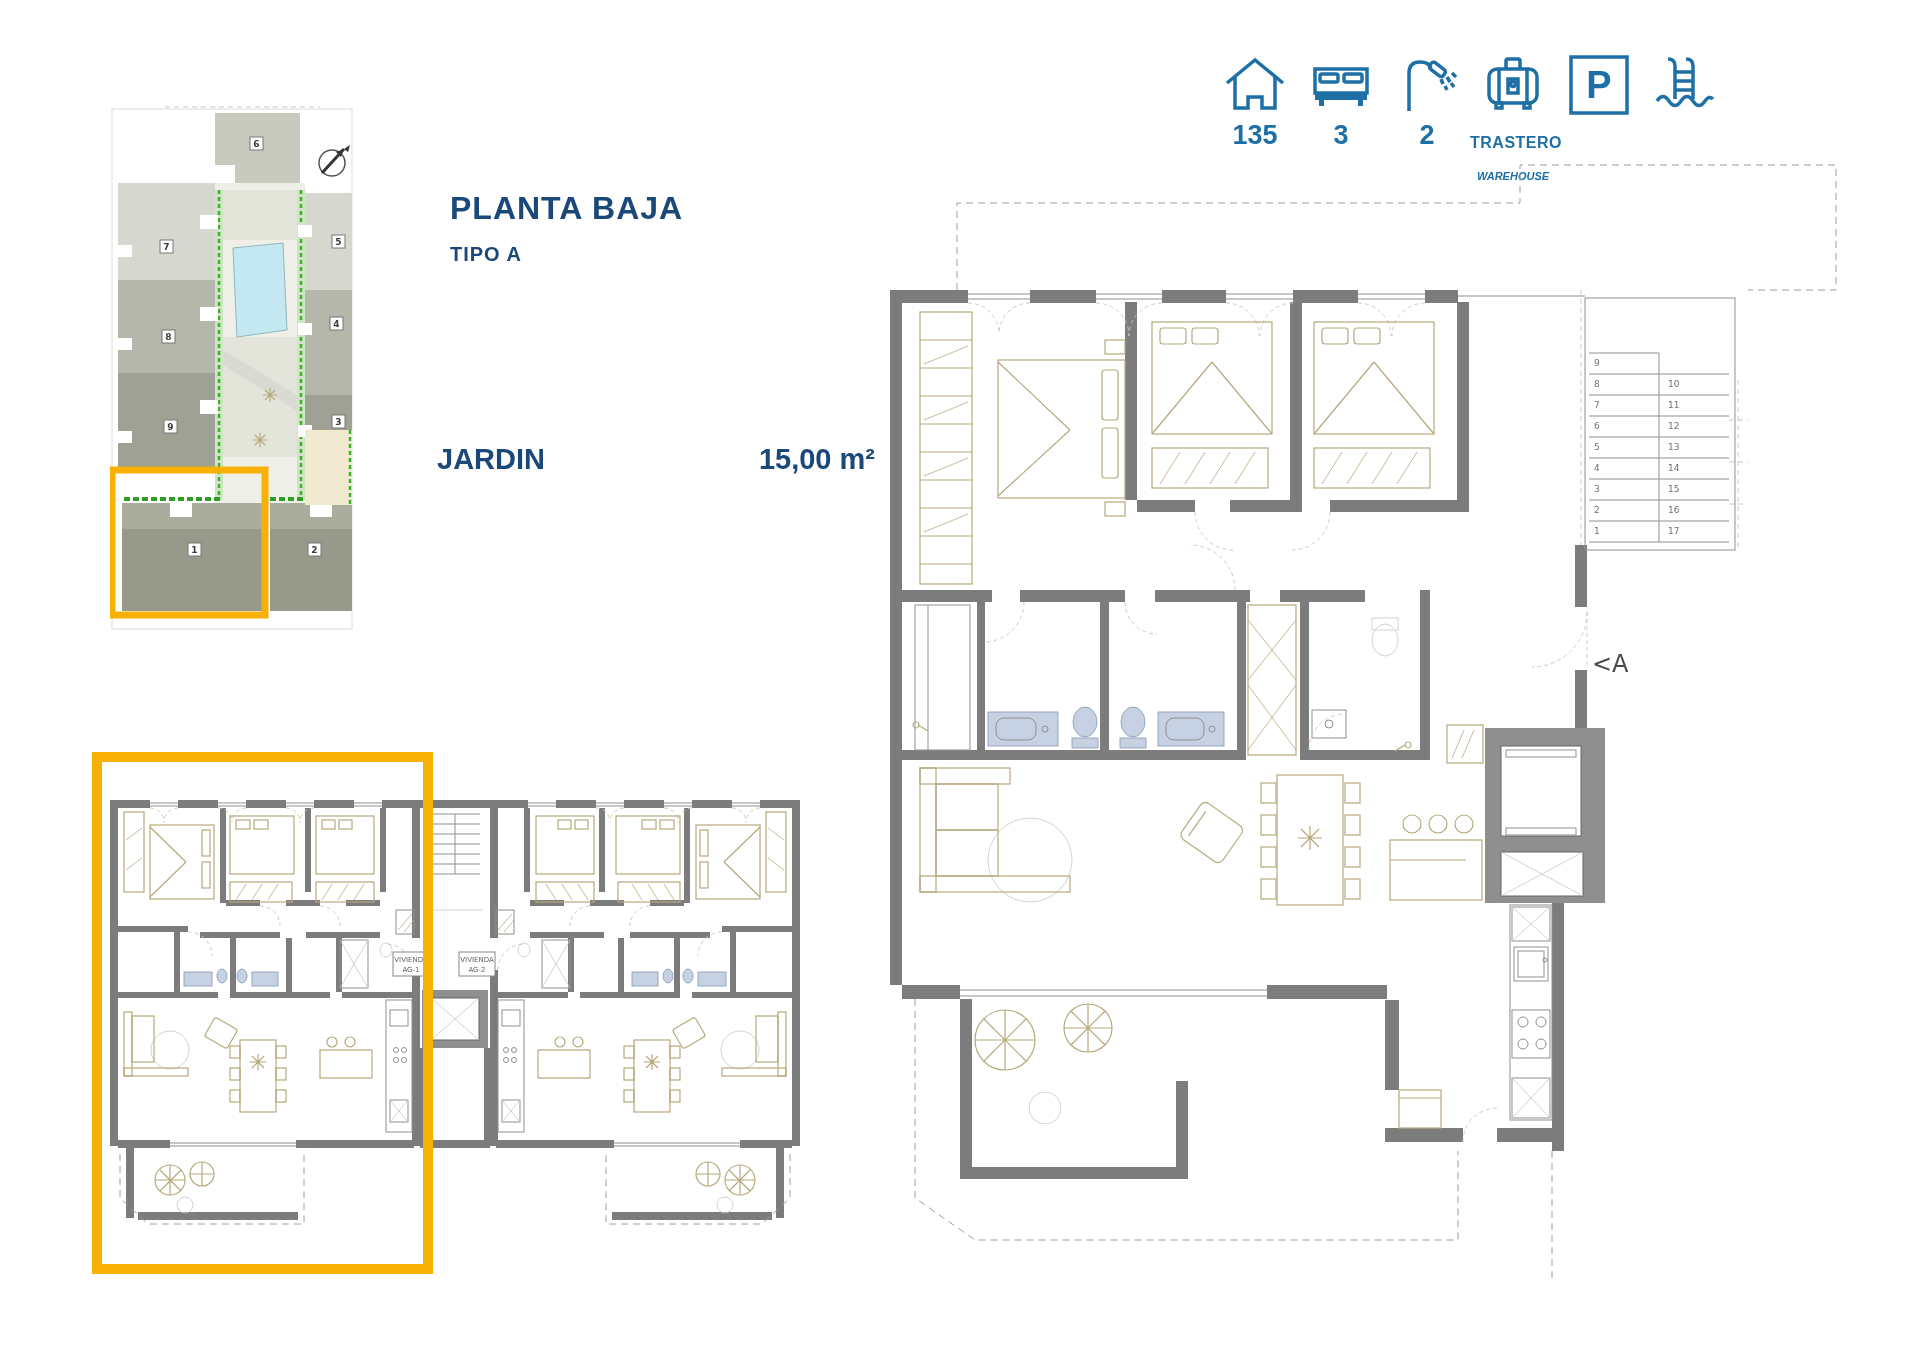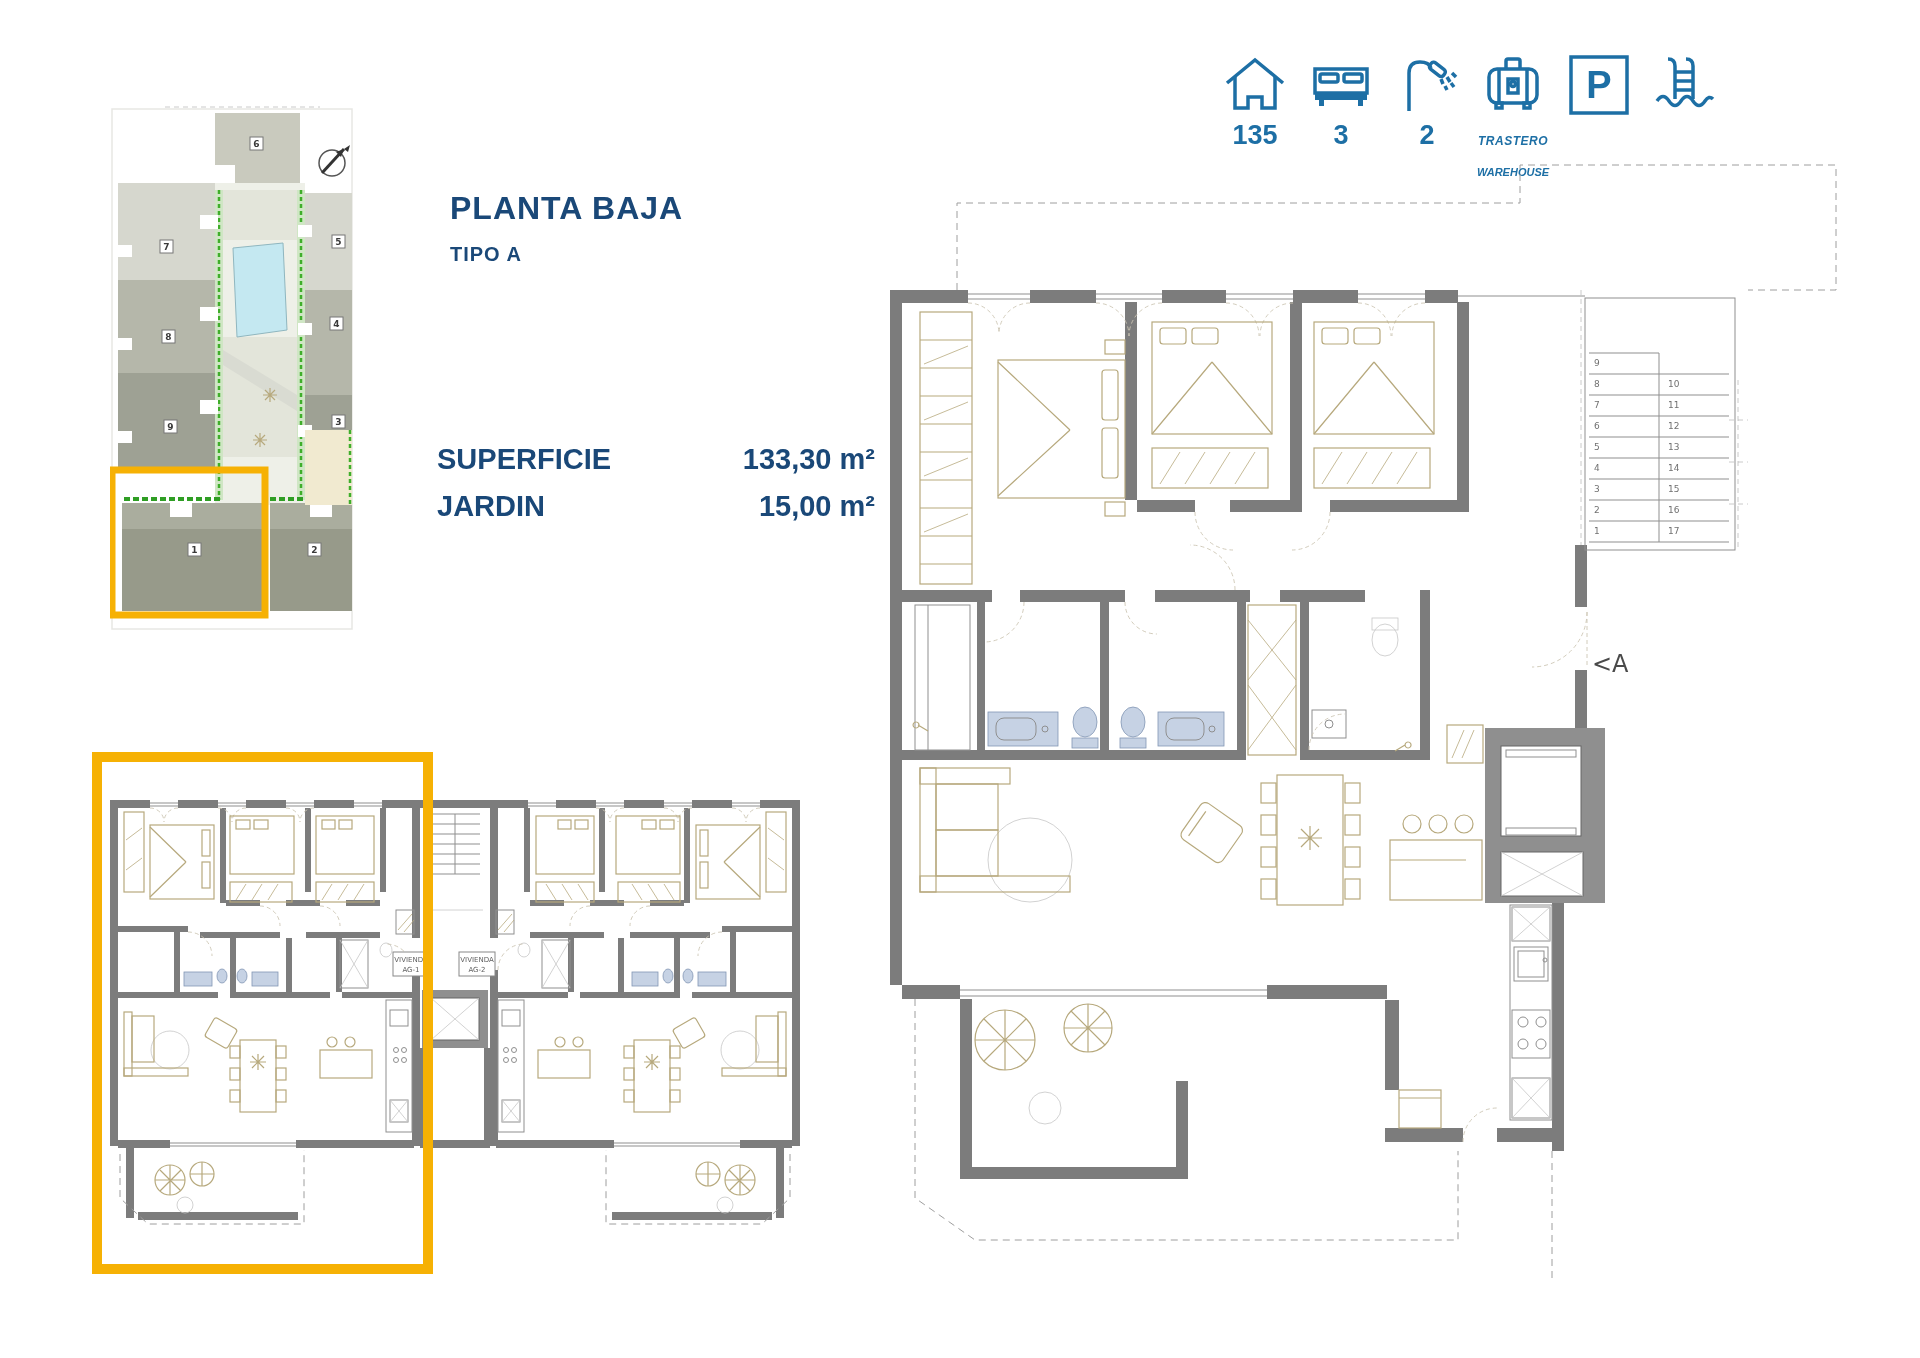--- a/index.html
+++ b/index.html
@@ -15,21 +15,21 @@
   .spec-row{display:flex;justify-content:space-between;line-height:47px;}
   .spec-val{text-align:right;}
 
   
   .amenities{left:1212px;top:50px;display:flex;}
   .am{width:86px;text-align:center;color:#1d6fa5;}
   .am-ic{width:64px;height:70px;display:block;margin:0 auto;}
   .am-ic *{stroke:#1d6fa5;stroke-width:3.5;fill:none;}
   .am-ic .fillme{fill:#1d6fa5;stroke:none;}
   .am-num{font-size:27px;font-weight:bold;margin-top:0;}
-  .am-txt1{font-size:12px;font-weight:bold;margin-top:14px;letter-spacing:0.5px;font-style:italic;}
+  .am-txt1{font-size:16px;font-weight:bold;margin-top:14px;letter-spacing:0.5px;}
   .am-txt2{font-size:11px;font-style:italic;font-weight:bold;margin-top:18px;}
   .pletter{font:bold 38px "Liberation Sans",sans-serif;fill:#1d6fa5;stroke:none;}
 
   
   .w{fill:#7c7c7c;}
   .w2{fill:#8f8f8f;}
   .tn{stroke:#8f8f8f;stroke-width:1;fill:none;}
   .lt{stroke:#c7c7c7;stroke-width:0.8;fill:none;}
   .fur{stroke:#b7a97d;stroke-width:1.2;fill:none;}
   .blu{fill:#c6d2e4;stroke:#8296b4;stroke-width:0.8;}
@@ -148,24 +148,20 @@
   </g>
   <rect class="yellow" stroke-width="7" x="2" y="375" width="153" height="145"></rect>
 </svg>
 
 <div class="abs title-block">
   <div class="title-line1">PLANTA BAJA</div>
   <div class="title-line2">TIPO A</div>
 </div>
 
 <div class="abs specs">
-  <div class="spec-row">
-    <span>SUPERFICIE</span>
-    <span class="spec-val">133,30 m²</span>
-  </div>
   <div class="spec-row">
     <span>JARDIN</span>
     <span class="spec-val">15,00 m²</span>
   </div>
 </div>
 
 <div class="abs amenities">
   <div class="am">
     <svg class="am-ic" viewBox="0 0 64 64">
       <path d="M4,30 L32,7 L60,30"></path>

